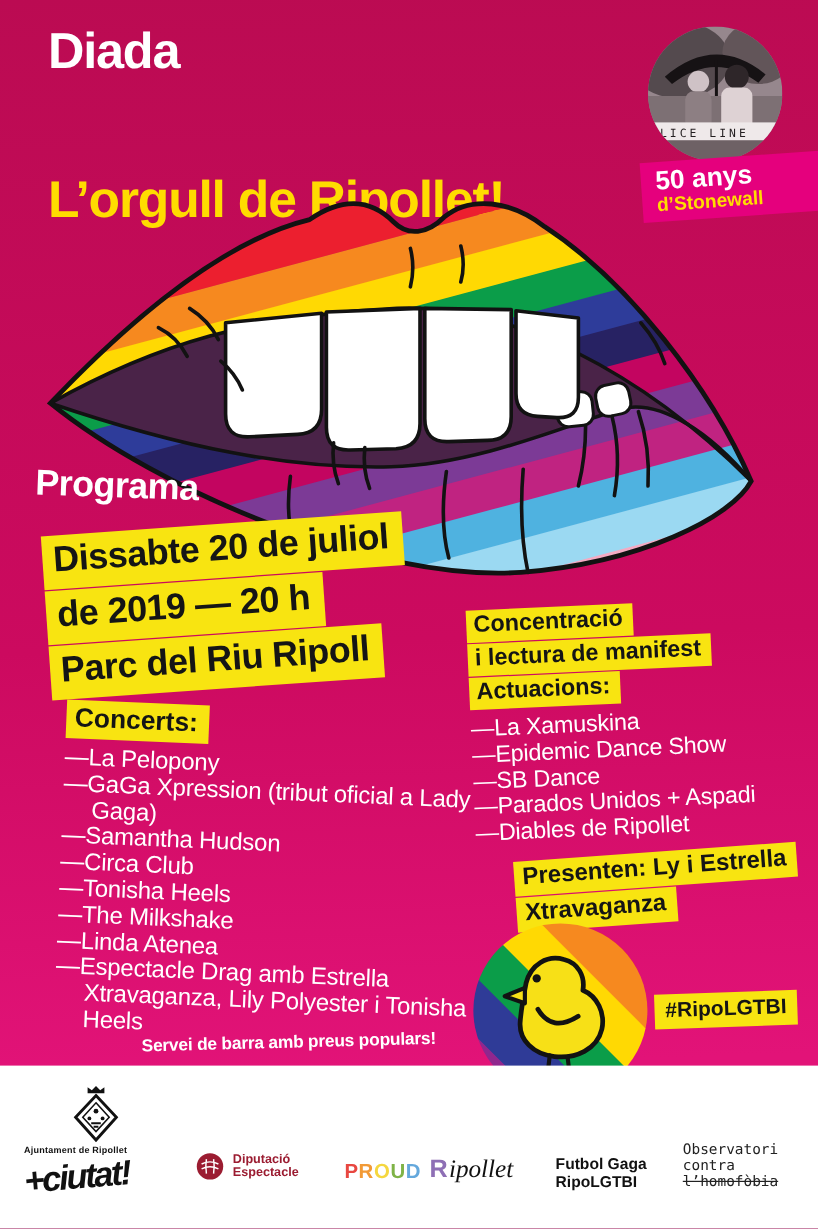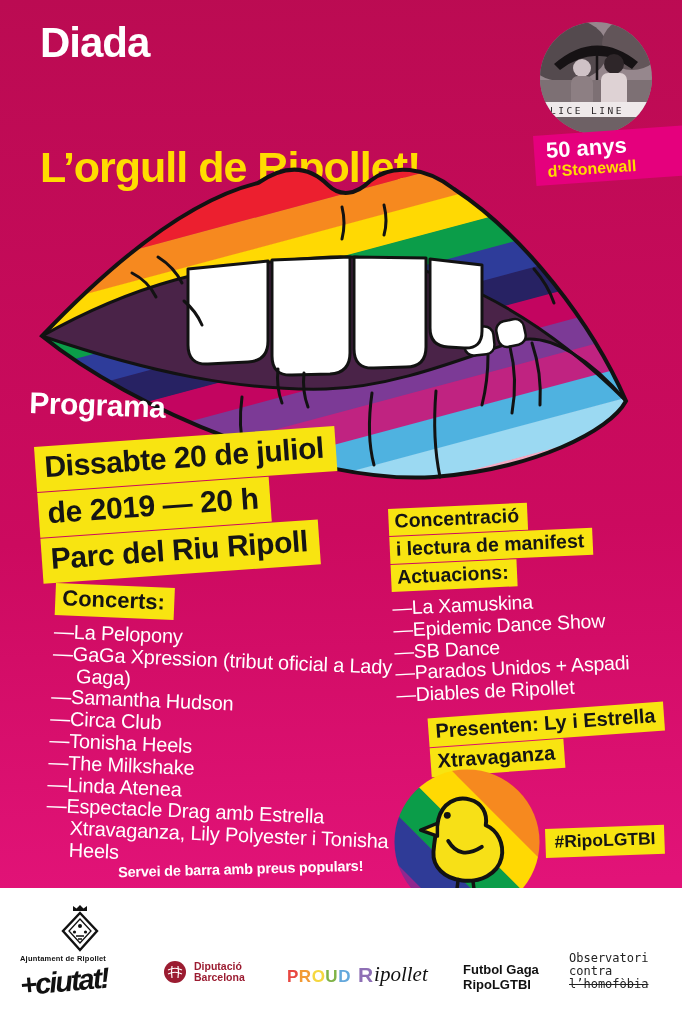--- a/index.html
+++ b/index.html
@@ -249,21 +249,21 @@
       <div class="aj-brand">+ciutat!</div>
     </div>
 
     <div class="abs dipu">
       <svg width="24" height="24" viewBox="0 0 24 24">
         <circle cx="12" cy="12" r="11" style="fill:var(--dipu-red,#9B1C31)"></circle>
         <path d="M5 10 Q12 6.5 19 10 M5 14 Q12 10.5 19 14 M9 6 Q8 12 9 18 M15 6 Q16 12 15 18" fill="none" stroke="#fff" stroke-width="1.2"></path>
       </svg>
       <div class="dipu-text">
         <div>Diputació</div>
-        <div>Barcelona</div>
+        <div>Espectacle</div>
       </div>
     </div>
 
     <div class="abs proud">
       <span class="proud-word" id="proud-word"><span style="color: rgb(232, 71, 65);">P</span><span style="color: rgb(242, 154, 54);">R</span><span style="color: rgb(245, 215, 63);">O</span><span style="color: rgb(127, 179, 71);">U</span><span style="color: rgb(100, 168, 220);">D</span></span>
       <span class="proud-r">R</span>
       <span class="proud-rest">ipollet</span>
     </div>
 
     <div class="abs futbol">

